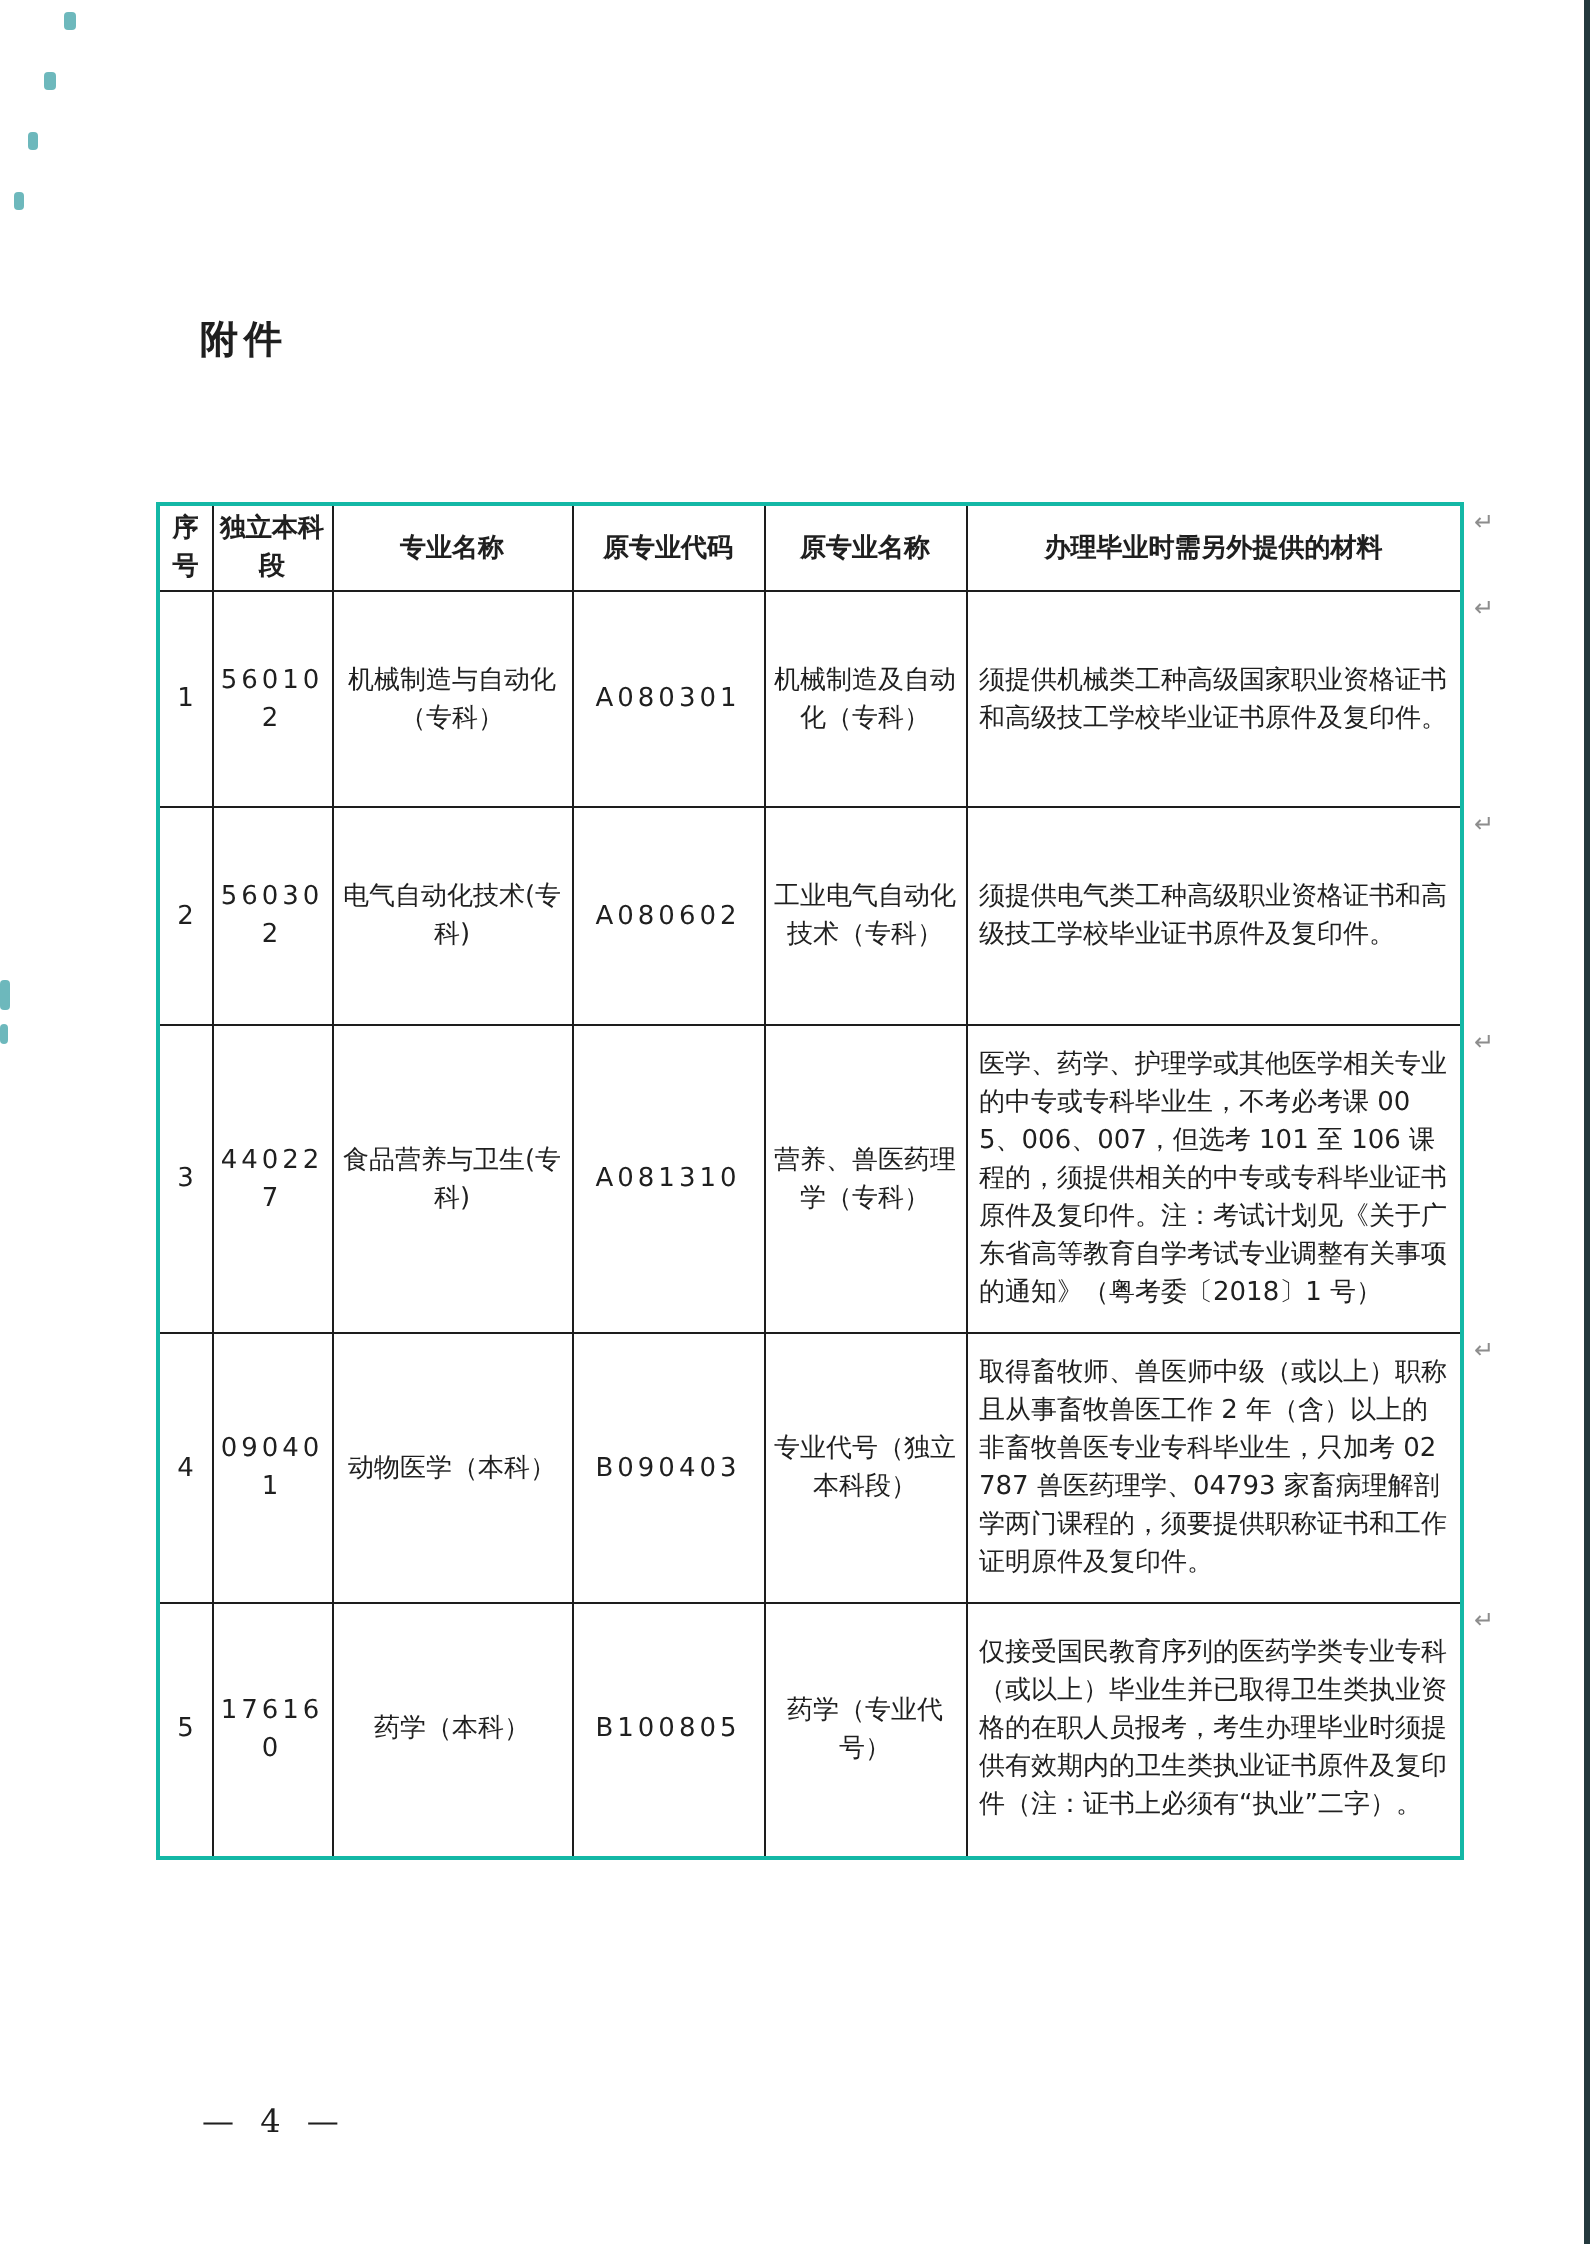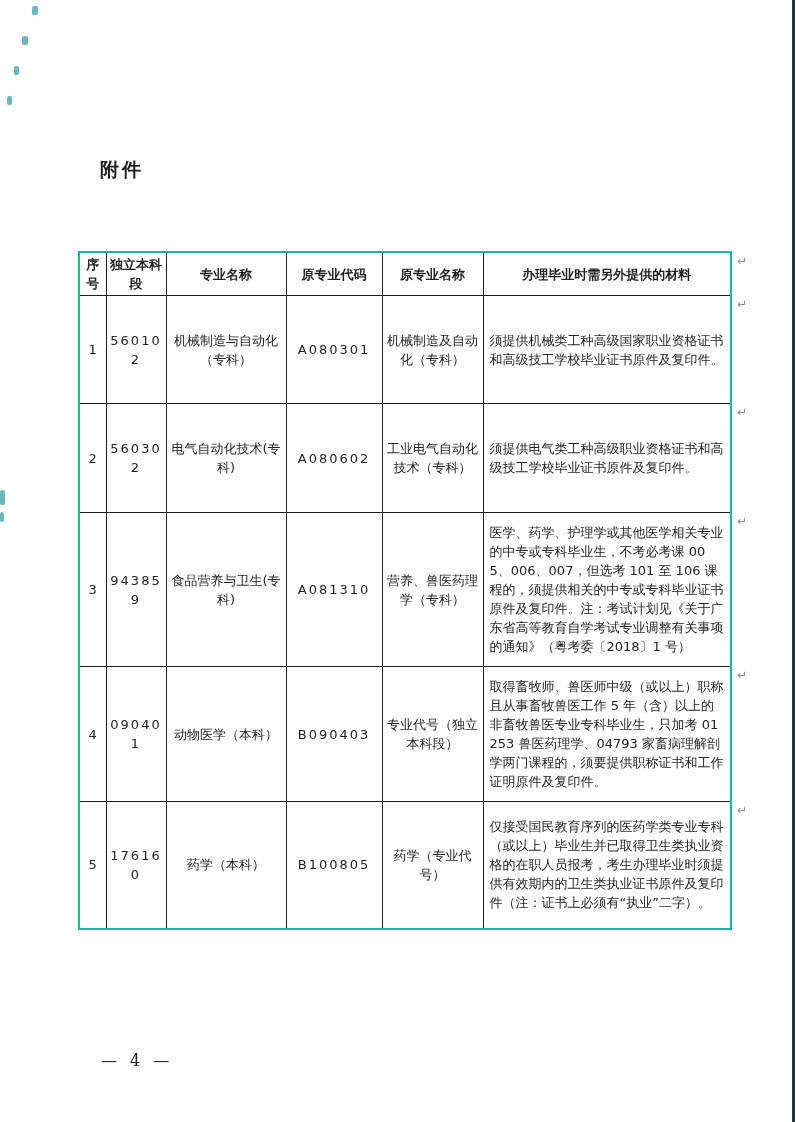--- a/index.html
+++ b/index.html
@@ -113,37 +113,37 @@
         <td>电气自动化技术(专科)</td>
         <td class="code">A080602</td>
         <td>工业电气自动化技术（专科）</td>
         <td class="materials">
           <span>须提供电气类工种高级职业资格证书和高级技工学校毕业证书原件及复印件。</span>
           <span class="pilcrow">↵</span>
         </td>
       </tr>
       <tr class="r3">
         <td>3</td>
-        <td class="code">943859</td>
+        <td class="code">440227</td>
         <td>食品营养与卫生(专科)</td>
         <td class="code">A081310</td>
         <td>营养、兽医药理学（专科）</td>
         <td class="materials">
           <span>医学、药学、护理学或其他医学相关专业的中专或专科毕业生，不考必考课 005、006、007，但选考 101 至 106 课程的，须提供相关的中专或专科毕业证书原件及复印件。注：考试计划见《关于广东省高等教育自学考试专业调整有关事项的通知》（粤考委〔2018〕1 号）</span>
           <span class="pilcrow">↵</span>
         </td>
       </tr>
       <tr class="r4">
         <td>4</td>
         <td class="code">090401</td>
         <td>动物医学（本科）</td>
         <td class="code">B090403</td>
         <td>专业代号（独立本科段）</td>
         <td class="materials">
-          <span>取得畜牧师、兽医师中级（或以上）职称且从事畜牧兽医工作 5 年（含）以上的非畜牧兽医专业专科毕业生，只加考 01253 兽医药理学、04793 家畜病理解剖学两门课程的，须要提供职称证书和工作证明原件及复印件。</span>
+          <span>取得畜牧师、兽医师中级（或以上）职称且从事畜牧兽医工作 2 年（含）以上的非畜牧兽医专业专科毕业生，只加考 02787 兽医药理学、04793 家畜病理解剖学两门课程的，须要提供职称证书和工作证明原件及复印件。</span>
           <span class="pilcrow">↵</span>
         </td>
       </tr>
       <tr class="r5">
         <td>5</td>
         <td class="code">176160</td>
         <td>药学（本科）</td>
         <td class="code">B100805</td>
         <td>药学（专业代号）</td>
         <td class="materials">

